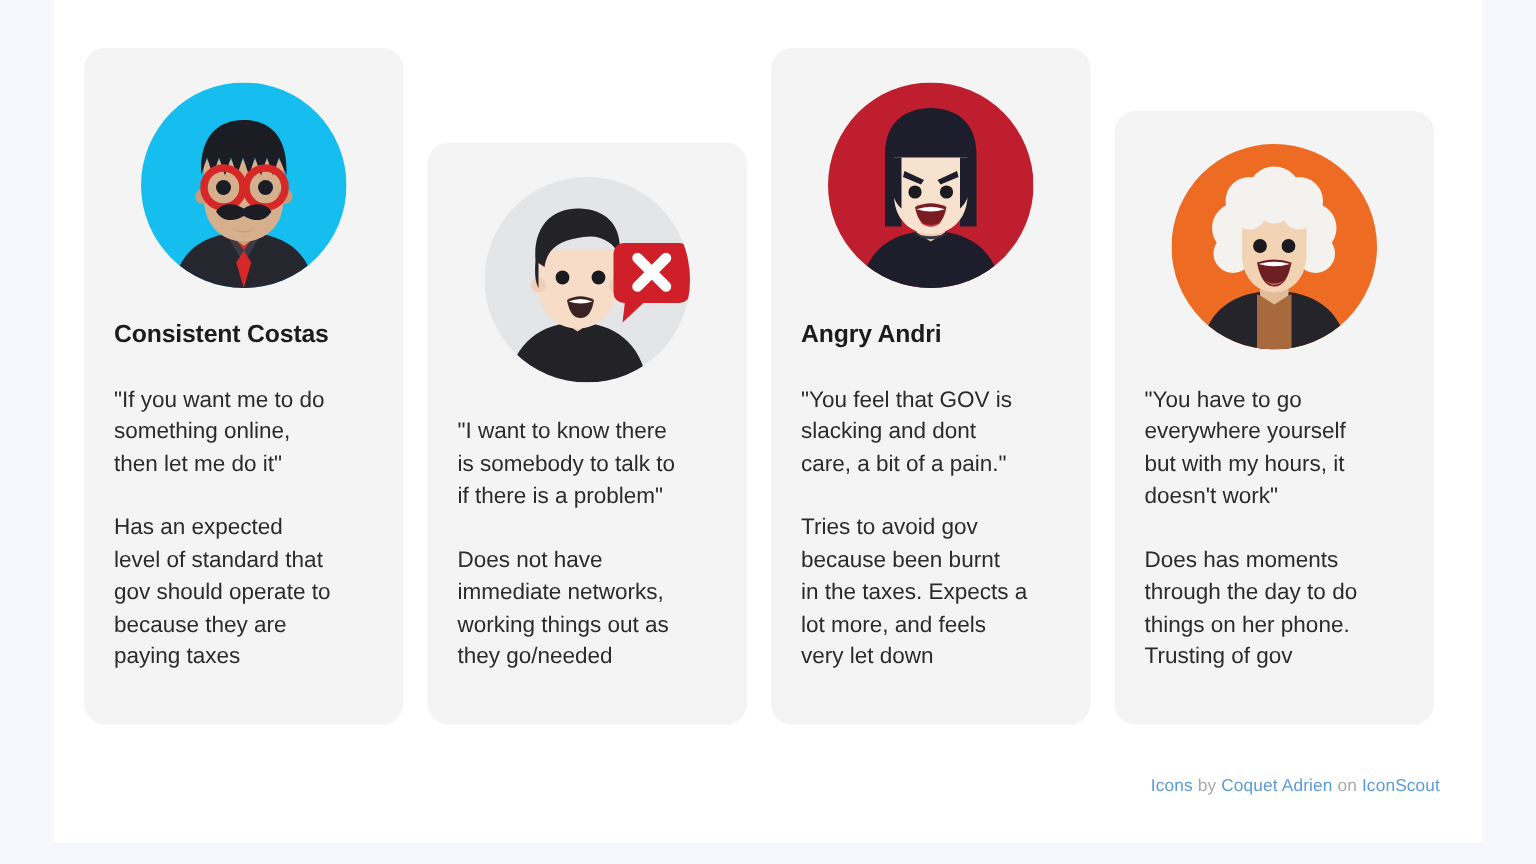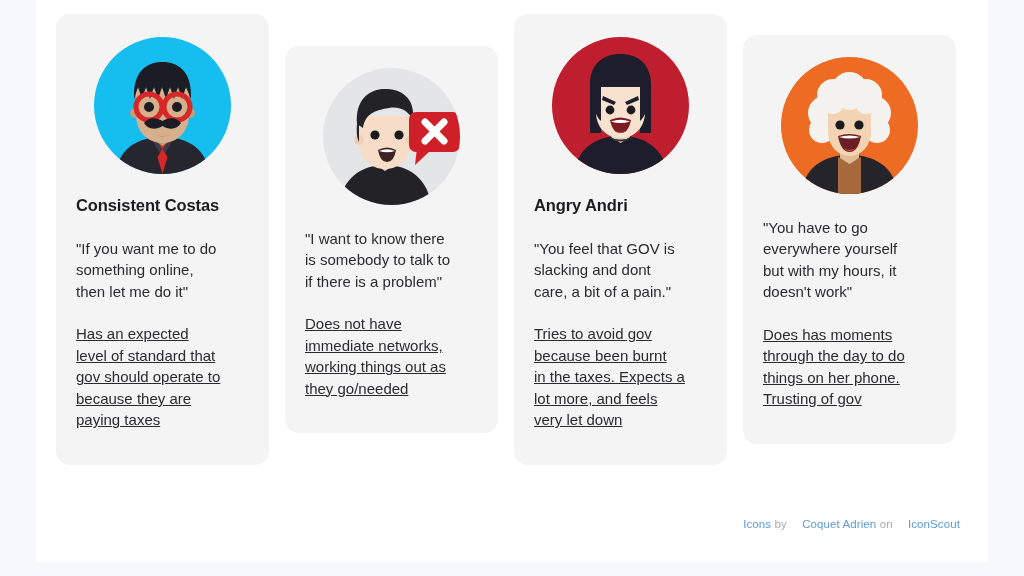--- a/index.html
+++ b/index.html
@@ -22,25 +22,25 @@
     top: 0px;
     width: 952px;
     height: 562px;
     background: #ffffff;
   }
 
   
   #cards {
     position: absolute;
     left: 20px;
-    top: 14px;
+    top: 32px;
     width: 912px;
     display: flex;
     gap: 16px;
-    align-items: center;
+    align-items: flex-end;
   }
 
   .card {
     width: 213px;
     background: #f4f4f5;
     border-radius: 14px;
     padding: 0 0 22px 0;
     box-sizing: border-box;
   }
 
@@ -70,33 +70,33 @@
     margin: 0 0 22px 0;
     line-height: 1.2;
   }
   .persona-para {
     font-size: 15px;
     color: #2b2b2e;
     line-height: 21.5px;
     margin: 0 0 21px 0;
     white-space: pre-line;
   }
-  .persona-para:last-child { margin-bottom: 12px; text-decoration: underline; }
+  .persona-para:last-child { margin-bottom: 12px; }
 
   
   #attribution {
     position: absolute;
     right: 28px;
     top: 517px;
     font-size: 11.5px;
     line-height: 14px;
     letter-spacing: 0.1px;
     white-space: nowrap;
   }
-  #attribution .lnk { color: #5b9bd5; margin-left: 12px; }
+  #attribution .lnk { color: #5b9bd5; }
   #attribution .sep { color: #a9a9ad; margin-top: 24px; }
 </style>
 </head>
 <body>
 
 <div id="slide">
 
   <div id="cards">
 
     <div class="card">

